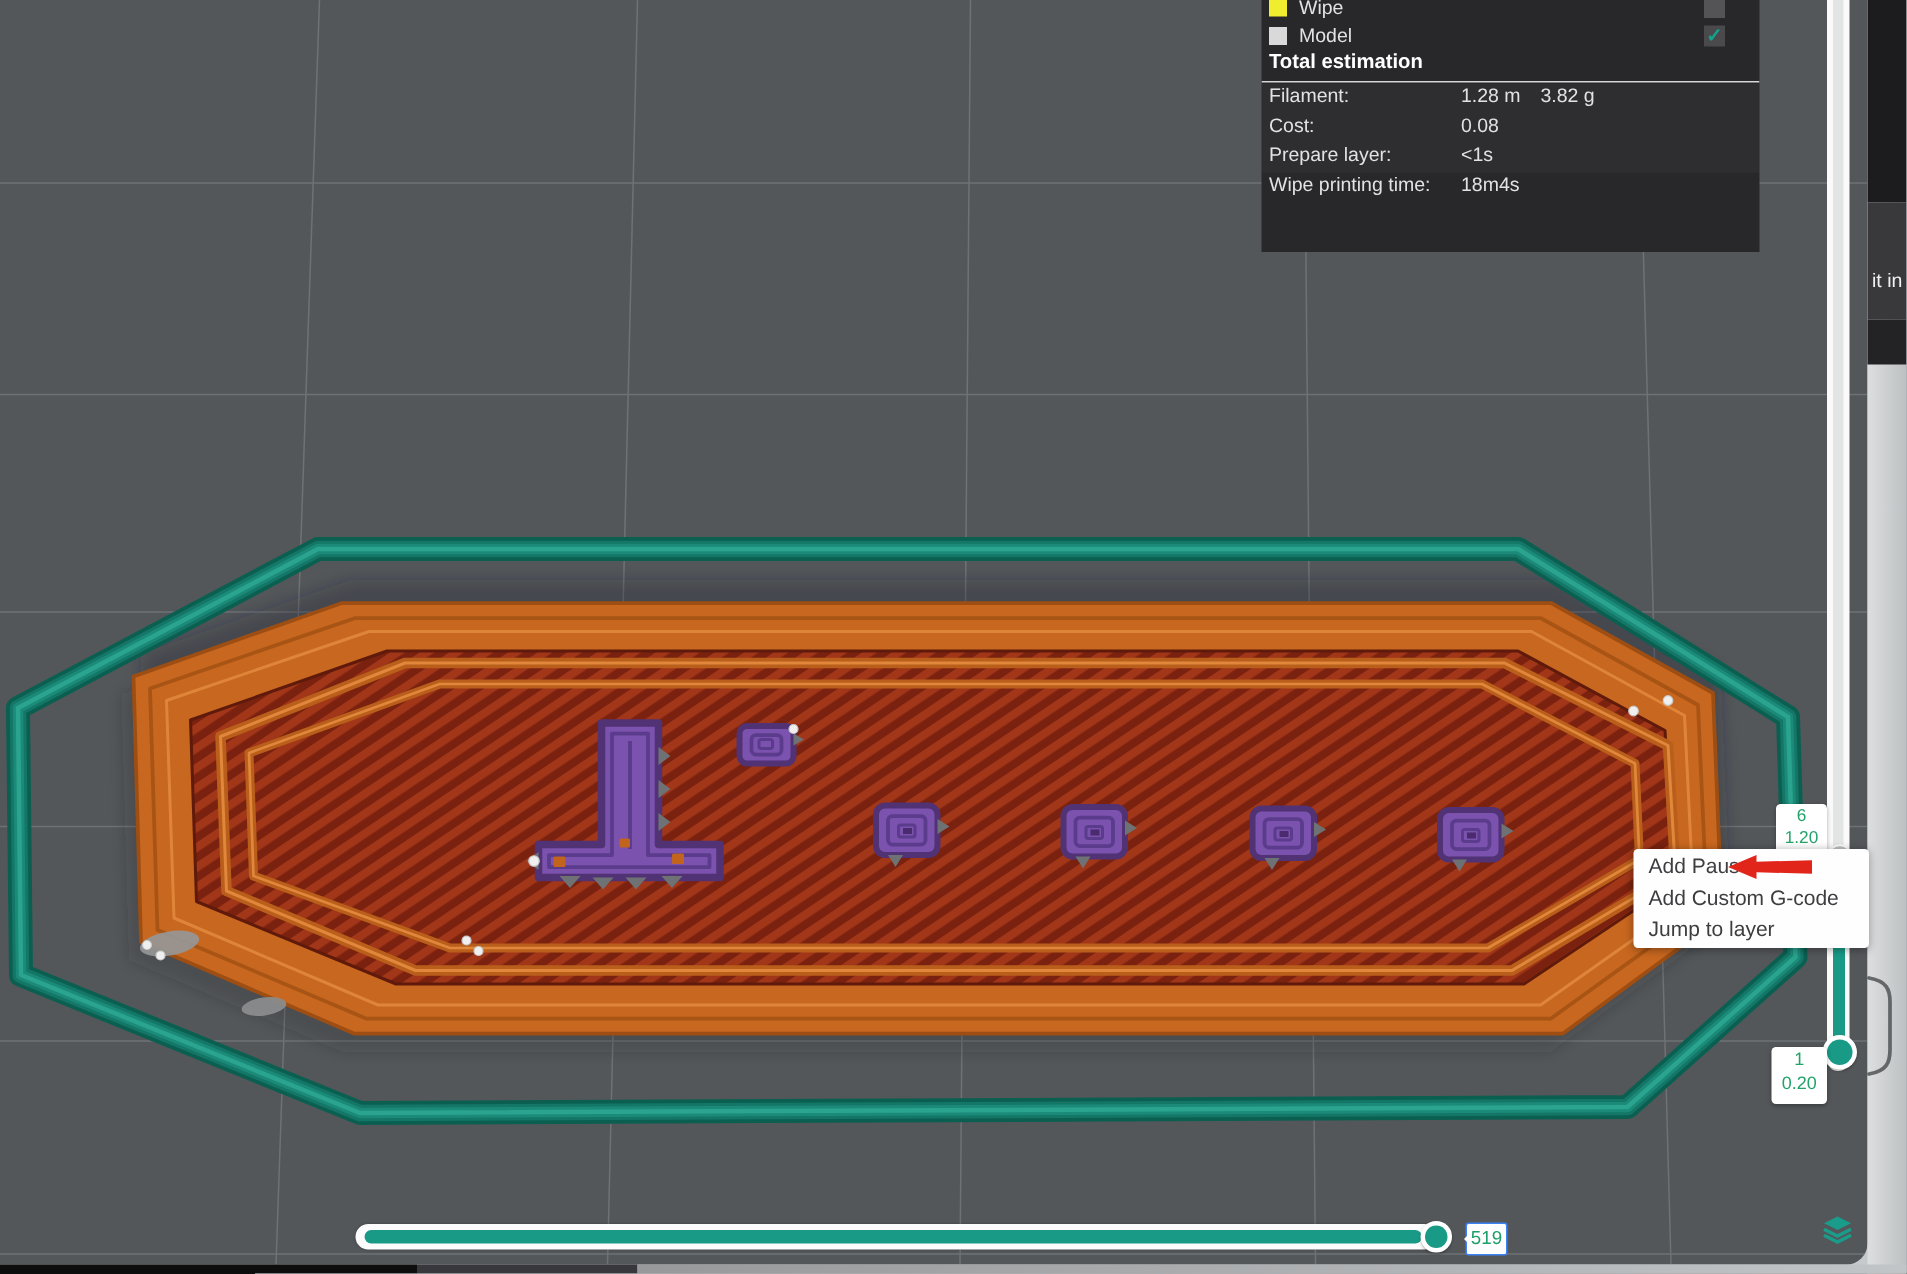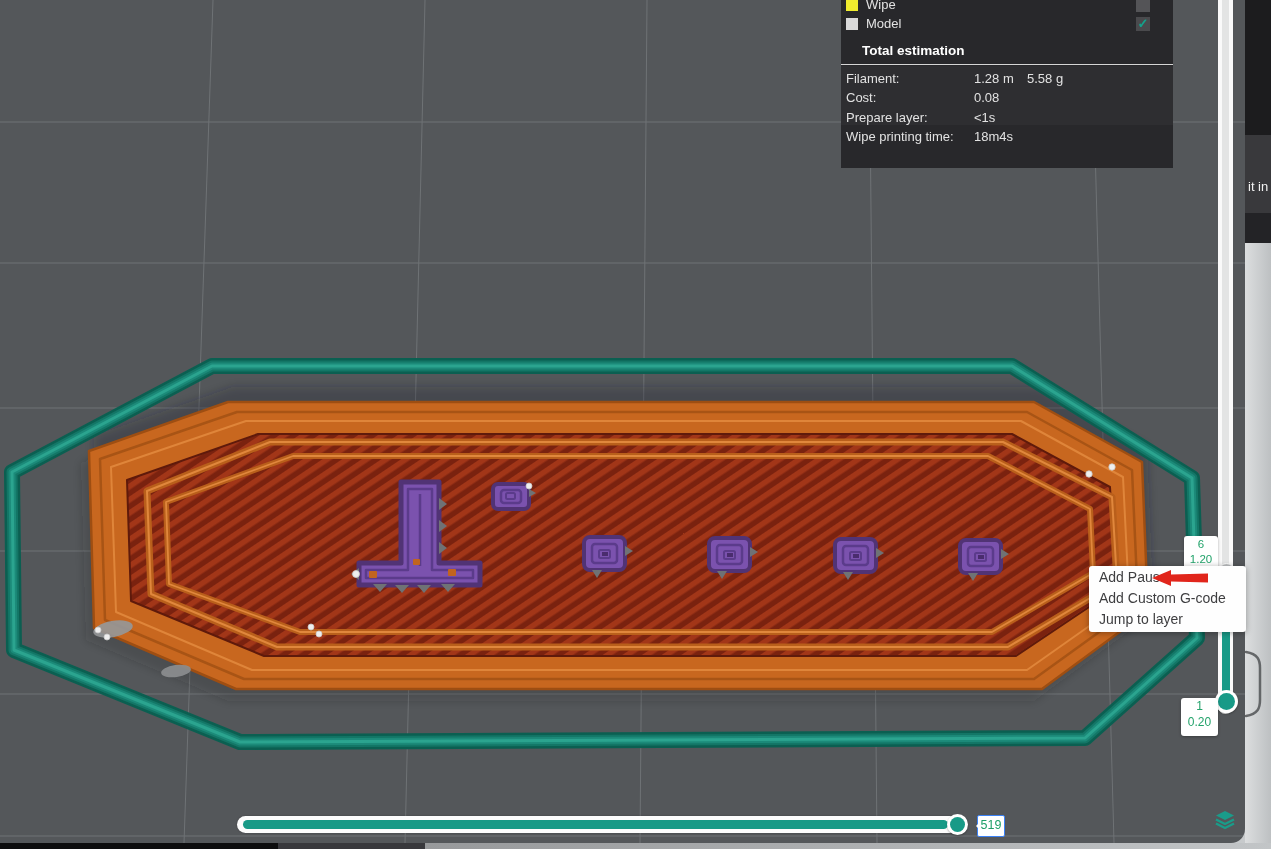--- a/index.html
+++ b/index.html
@@ -29,24 +29,24 @@
   
   .legend-panel{position:absolute;left:841px;top:-5px;width:332px;height:173px;
     background:#28282B;color:#E2E2E2;font-size:13px;overflow:hidden;}
   .legend-row{position:relative;display:flex;align-items:center;height:19px;padding-left:5px;}
   .swatch{width:12px;height:12px;flex:0 0 12px;}
   .legend-label{margin-left:8px;}
   .cb{position:absolute;right:23px;top:2.5px;width:14px;height:14px;background:#545457;
     display:flex;align-items:center;justify-content:center;}
   .cb-checked{background:#4A4A4D;}
   .cb span{color:#14A28C;font-size:13px;font-weight:bold;line-height:1;}
-  .est-title{margin-top:10px;padding-left:21px;font-weight:bold;font-size:13.5px;color:#FFFFFF;height:18px;}
+  .est-title{padding-left:5px;font-weight:bold;font-size:13.5px;color:#FFFFFF;height:18px;}
   .est-divider{border:none;border-top:1px solid #D6D6D6;margin:3px 0 1px 0;}
   .est-top{background:rgba(255,255,255,0.03);}
-  .est-row{display:flex;align-items:flex-end;height:19.5px;padding-left:5px;}
+  .est-row{display:flex;align-items:flex-start;height:19.5px;padding-left:5px;}
   .est-label{width:128px;flex:0 0 128px;}
   .est-value{width:53px;flex:0 0 53px;}
   .est-value2{flex:1;}
 
   
   .context-menu{position:absolute;left:1089px;top:566px;width:157px;height:65px;background:#FEFEFE;
     border-radius:3px;box-shadow:0 1px 6px rgba(0,0,0,0.35);padding-top:1px;z-index:30;}
   .menu-item{height:21px;line-height:21px;padding-left:10px;font-size:14px;color:#3E3E40;cursor:default;}
   .annotation-arrow{position:absolute;left:1150px;top:569px;z-index:35;}
 
@@ -272,21 +272,21 @@
       </div>
     </div>
 
     <div class="est-title">Total estimation</div>
     <hr class="est-divider">
 
     <div class="est-top">
       <div class="est-row">
         <div class="est-label">Filament:</div>
         <div class="est-value">1.28 m</div>
-        <div class="est-value2">5.58 g</div>
+        <div class="est-value2">3.82 g</div>
       </div>
       <div class="est-row">
         <div class="est-label">Cost:</div>
         <div class="est-value">0.08</div>
         <div class="est-value2"></div>
       </div>
       <div class="est-row">
         <div class="est-label">Prepare layer:</div>
         <div class="est-value">&lt;1s</div>
         <div class="est-value2"></div>

